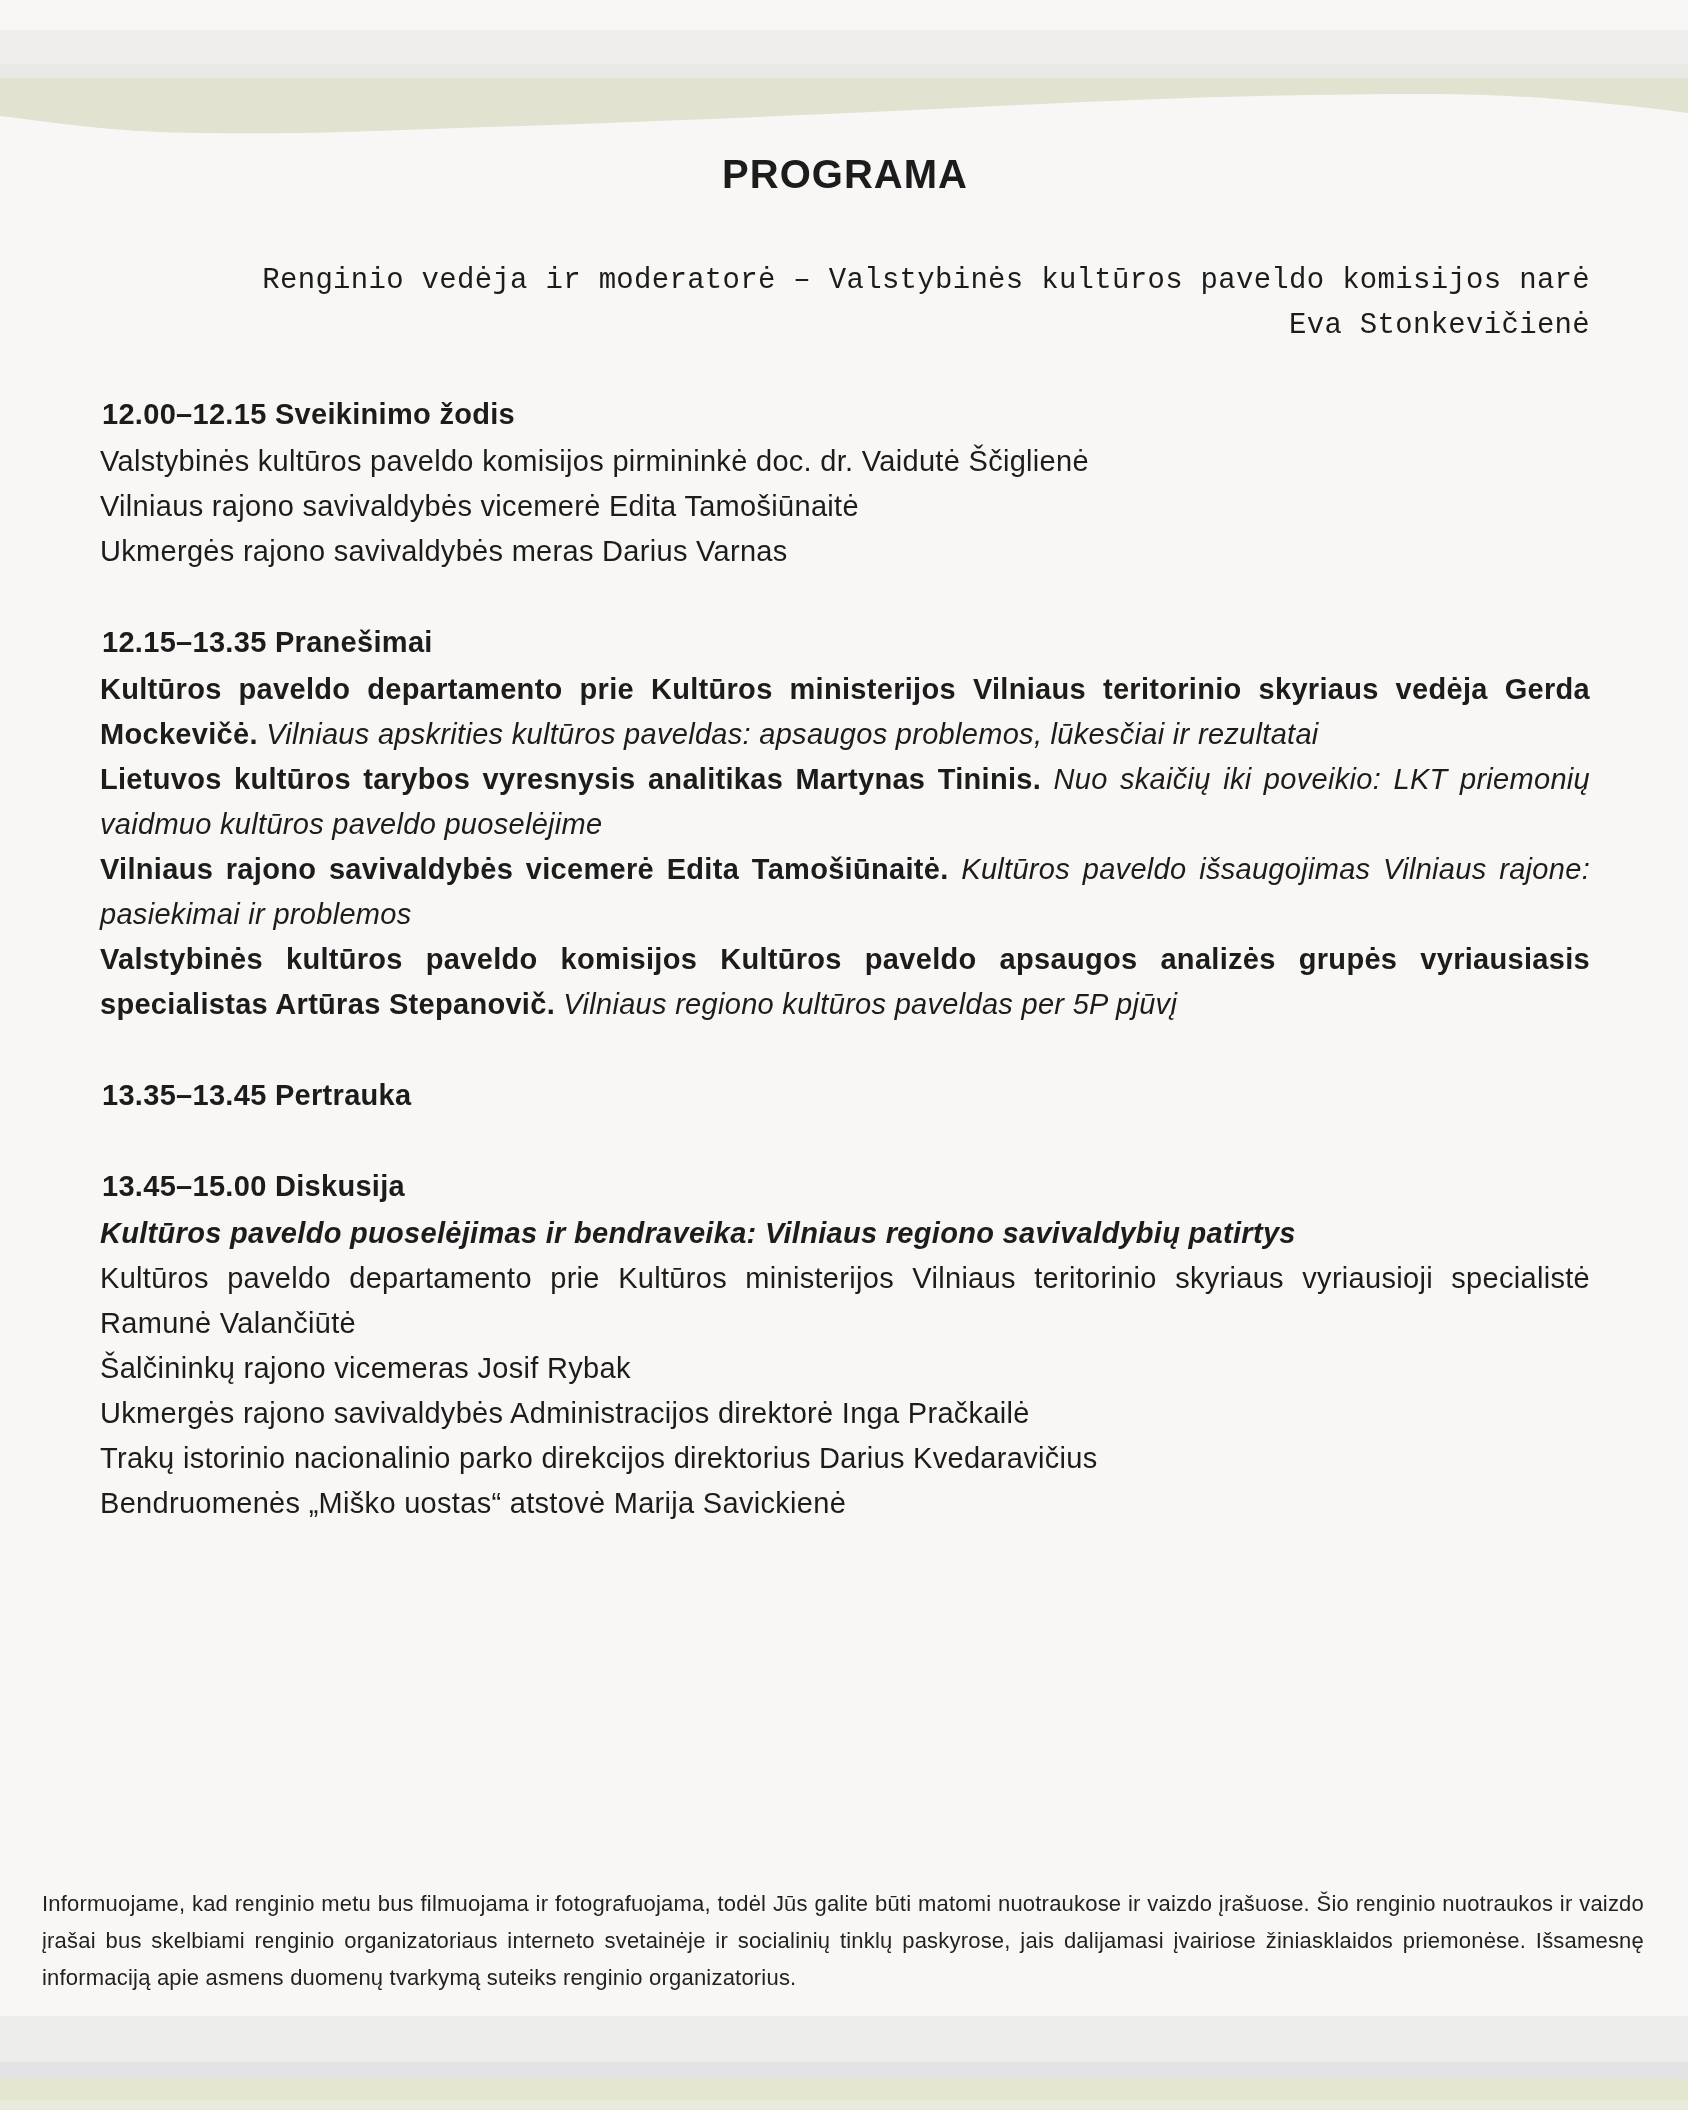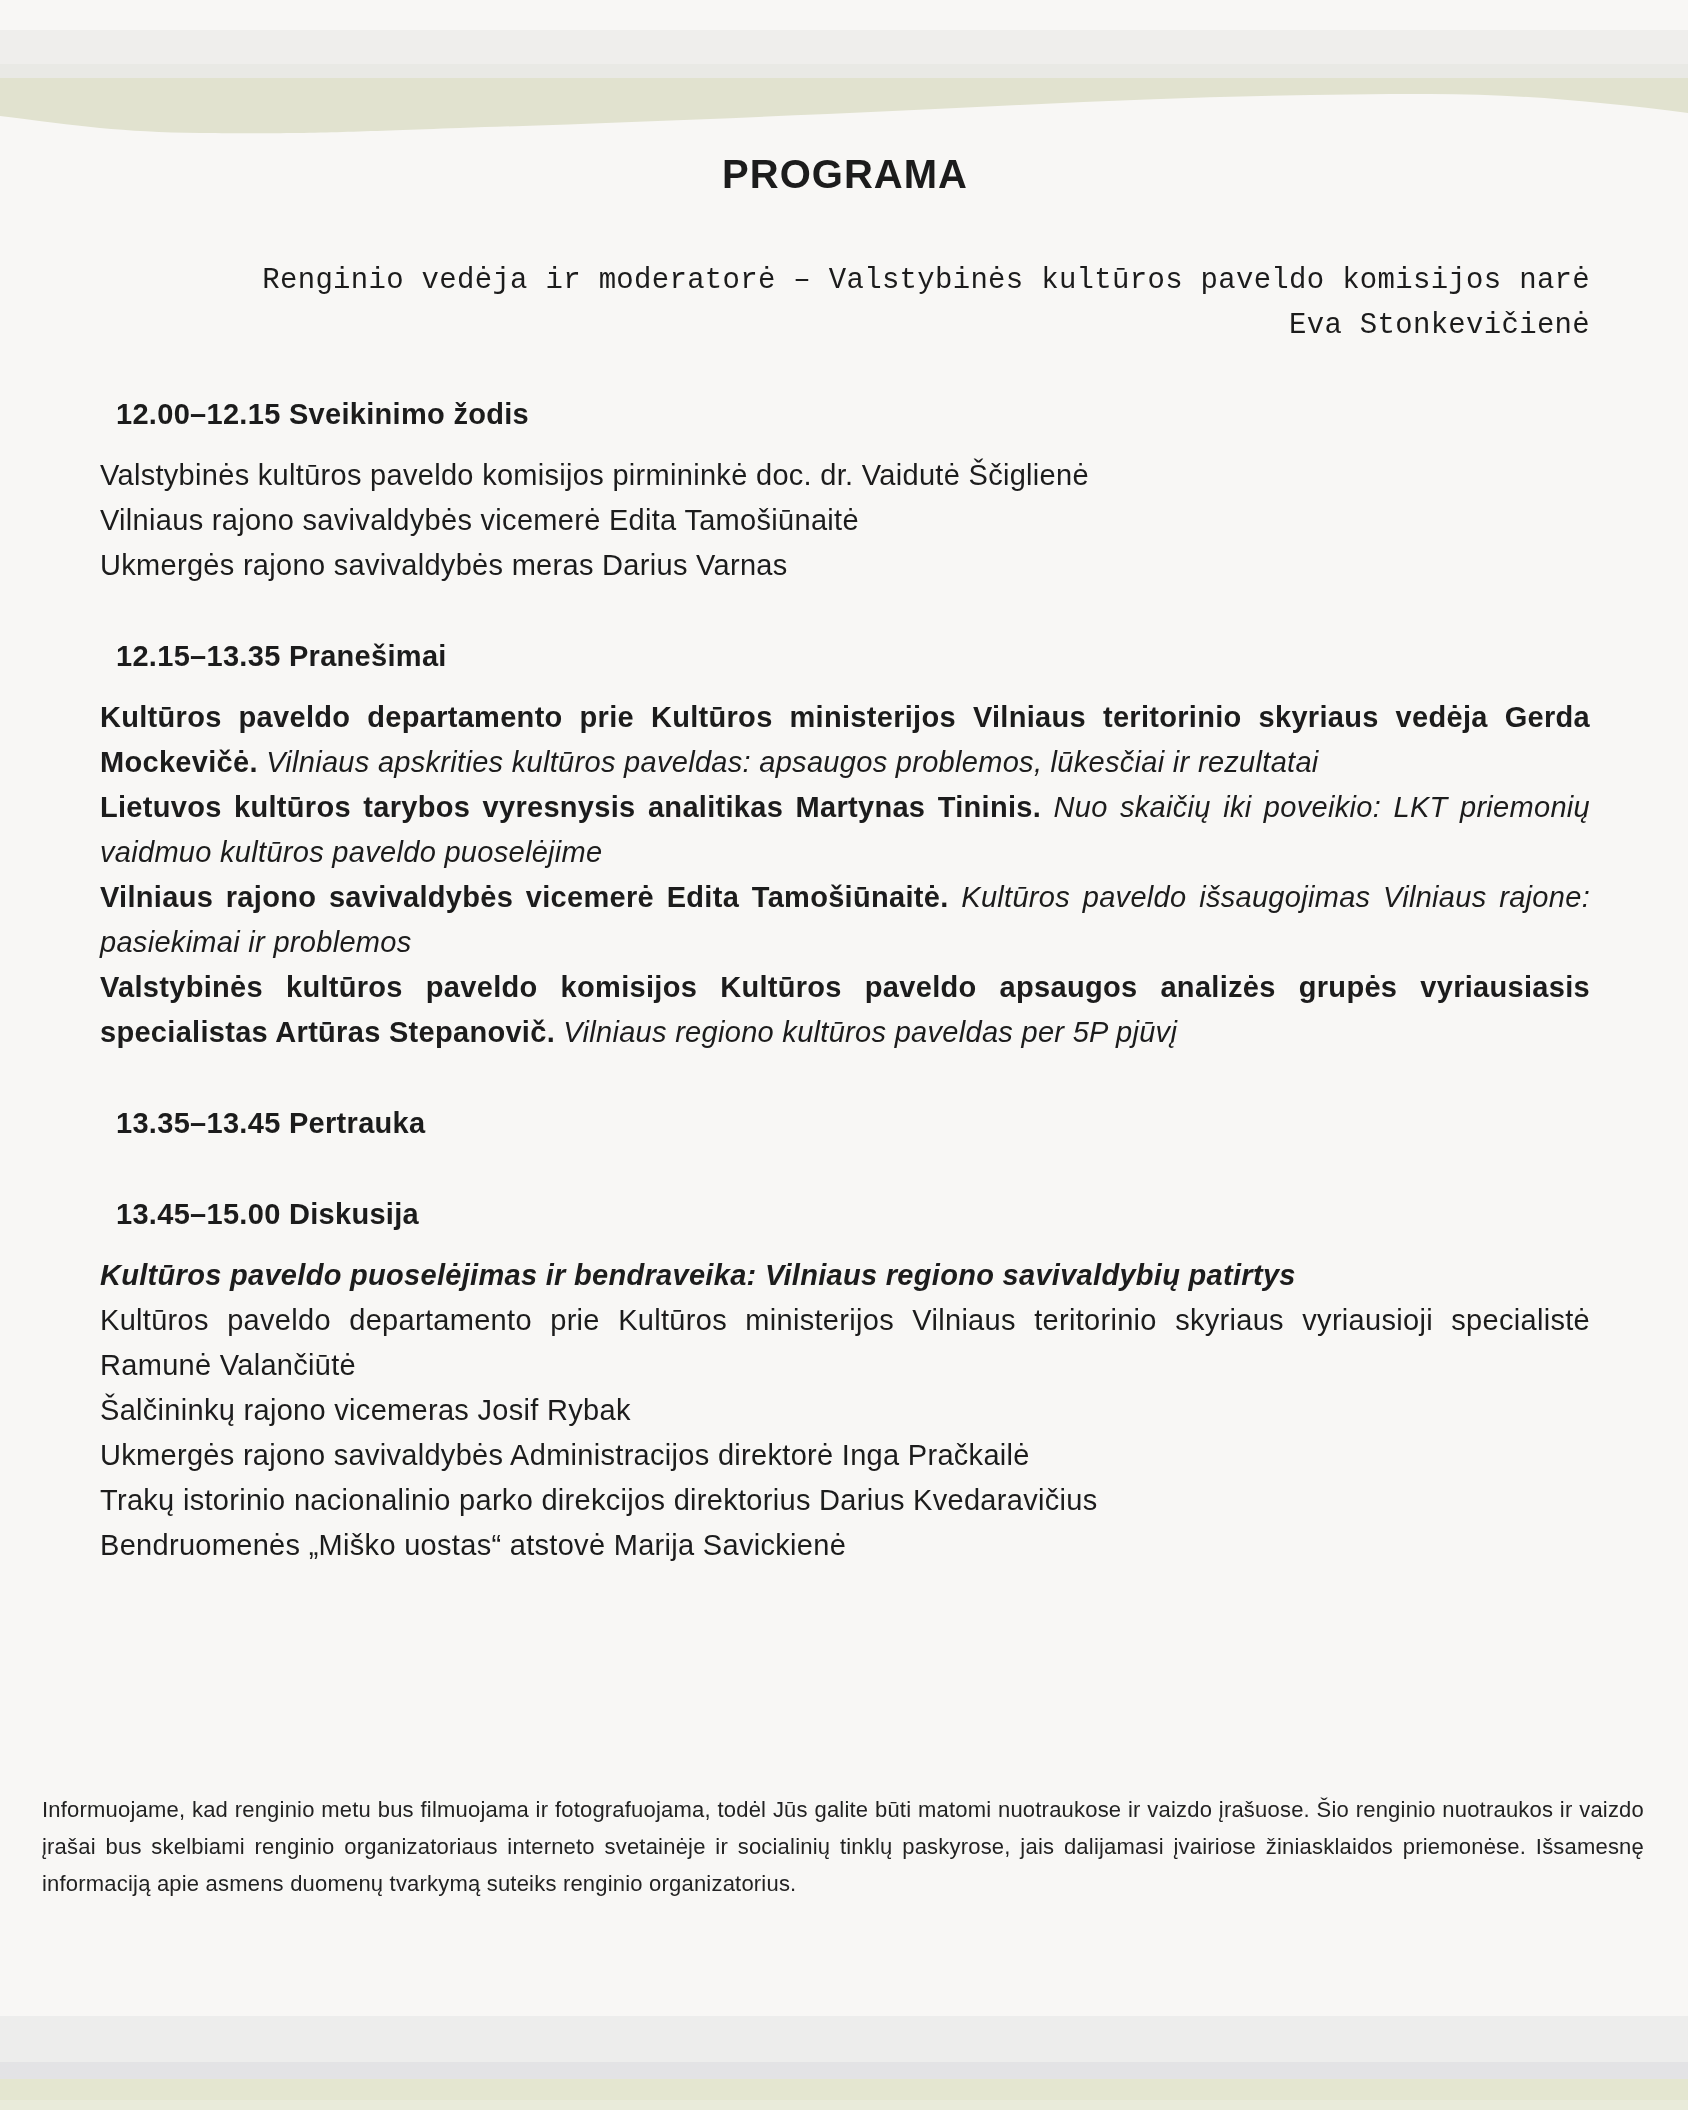--- a/index.html
+++ b/index.html
@@ -28,27 +28,27 @@
   h1{
     font-size:40px;line-height:44px;font-weight:700;
     letter-spacing:1px;margin:0 0 62px 0;text-align:center;
   }
   .body{
     font-size:29px;line-height:45px;margin:0;
     text-align:justify;letter-spacing:0.3px;
   }
   .intro{white-space:pre-line;text-align:right;margin-bottom:44px;font-family:Liberation Mono, monospace;}
   .sec{margin-bottom:46px;}
-  .sec h2{font-size:29px;line-height:45px;font-weight:700;margin:16px;letter-spacing:0.3px;}
+  .sec h2{font-size:29px;line-height:45px;font-weight:700;margin:2px;letter-spacing:0.3px;}
   .b{font-weight:700;}
   .i{font-style:italic;}
   .bi{font-weight:700;font-style:italic;}
   
   .foot{
-    position:absolute;top:1791px;left:42px;width:1602px;
+    position:absolute;top:1885px;left:42px;width:1602px;
   }
   .foot p{
     margin:0;font-size:22px;line-height:37px;
     text-align:justify;letter-spacing:0.2px;color:#222;
   }
   
   .bb{position:absolute;left:0;width:100%;}
   .bb1{top:2016px;height:46px;background:#ededec;}
   .bb2{top:2062px;height:17px;background:#e3e3e5;}
   .bb3{top:2079px;height:21px;background:#e4e6d0;}

